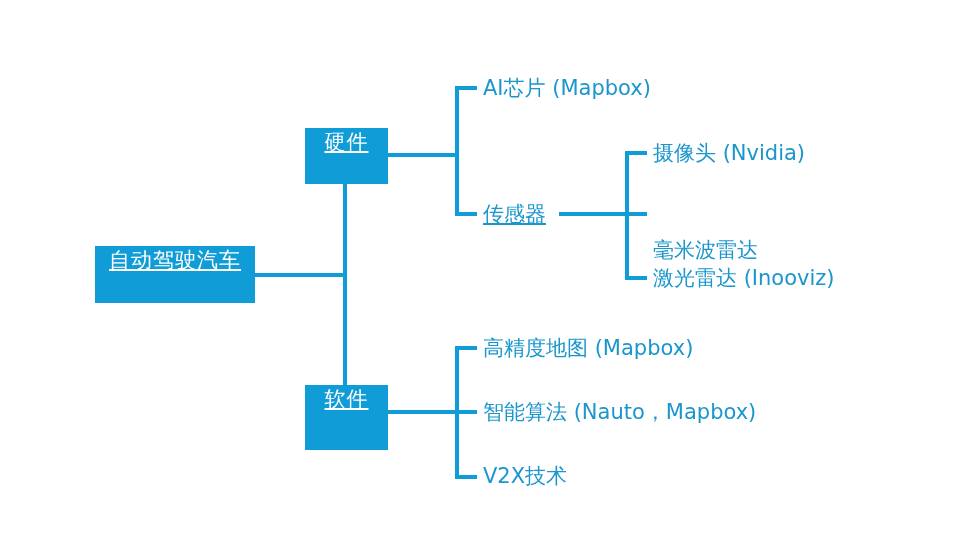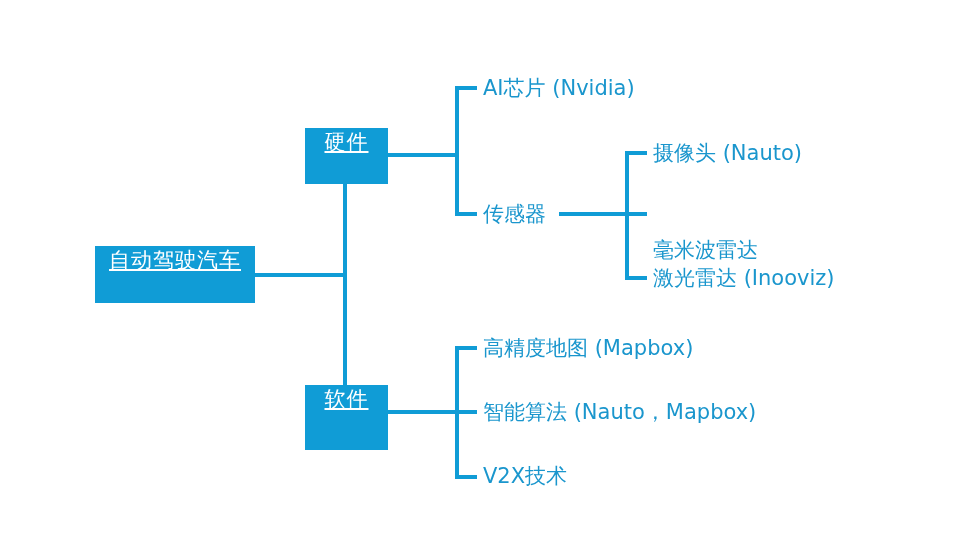--- a/index.html
+++ b/index.html
@@ -30,30 +30,30 @@
 
 <div class="box sw">
   <span>软件</span>
 </div>
 
 <div class="line" style="left:388px; top:153px; width:71px; height:4px;"></div>
 <div class="line" style="left:455px; top:86px; width:4px; height:130px;"></div>
 <div class="line" style="left:455px; top:86px; width:22px; height:4px;"></div>
 <div class="line" style="left:455px; top:212px; width:22px; height:4px;"></div>
 
-<div class="leaf" style="left:483px; top:78px;">AI芯片 (Nvidia)</div>
-<div class="leaf" style="left:483px; top:204px;">传感器</div>
+<div class="leaf" style="left:483px; top:78px;">AI芯片 (Mapbox)</div>
+<div class="leaf" style="left:483px; top:204px;text-decoration:underline;">传感器</div>
 
 <div class="line" style="left:559px; top:212px; width:70px; height:4px;"></div>
 <div class="line" style="left:625px; top:151px; width:4px; height:129px;"></div>
 <div class="line" style="left:625px; top:151px; width:22px; height:4px;"></div>
 <div class="line" style="left:625px; top:212px; width:22px; height:4px;"></div>
 <div class="line" style="left:625px; top:276px; width:22px; height:4px;"></div>
 
-<div class="leaf" style="left:653px; top:143px;">摄像头 (Nauto)</div>
+<div class="leaf" style="left:653px; top:143px;">摄像头 (Nvidia)</div>
 <div class="leaf" style="left:653px; top:204px;margin-top:36px;">毫米波雷达</div>
 <div class="leaf" style="left:653px; top:268px;">激光雷达 (Inooviz)</div>
 
 <div class="line" style="left:388px; top:410px; width:71px; height:4px;"></div>
 <div class="line" style="left:455px; top:346px; width:4px; height:133px;"></div>
 <div class="line" style="left:455px; top:346px; width:22px; height:4px;"></div>
 <div class="line" style="left:455px; top:410px; width:22px; height:4px;"></div>
 <div class="line" style="left:455px; top:475px; width:22px; height:4px;"></div>
 
 <div class="leaf" style="left:483px; top:338px;">高精度地图 (Mapbox)</div>

